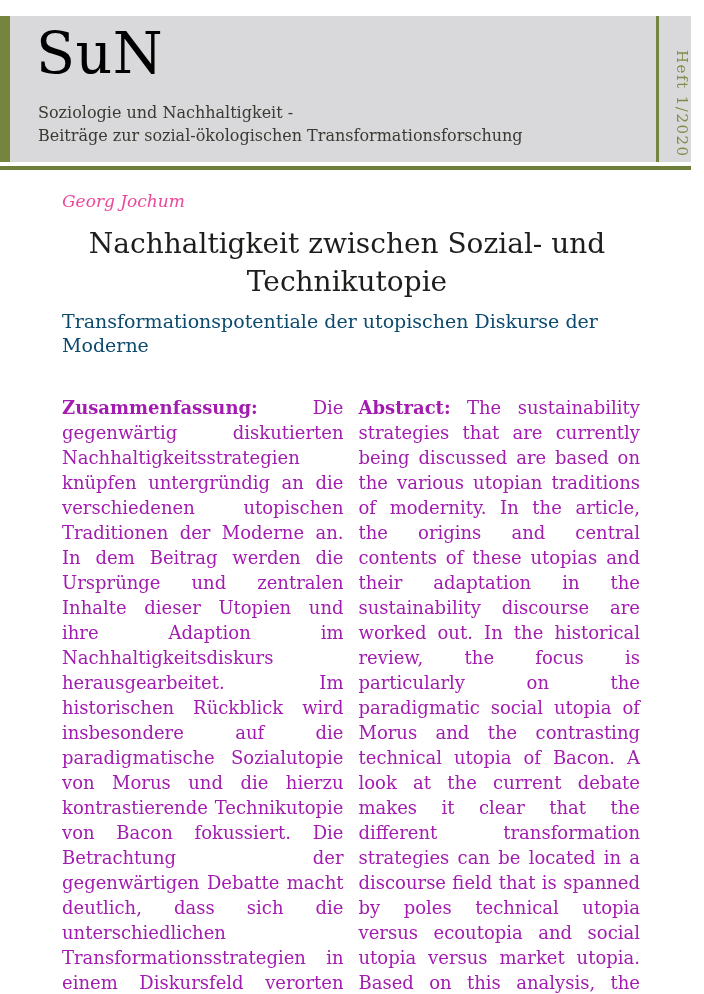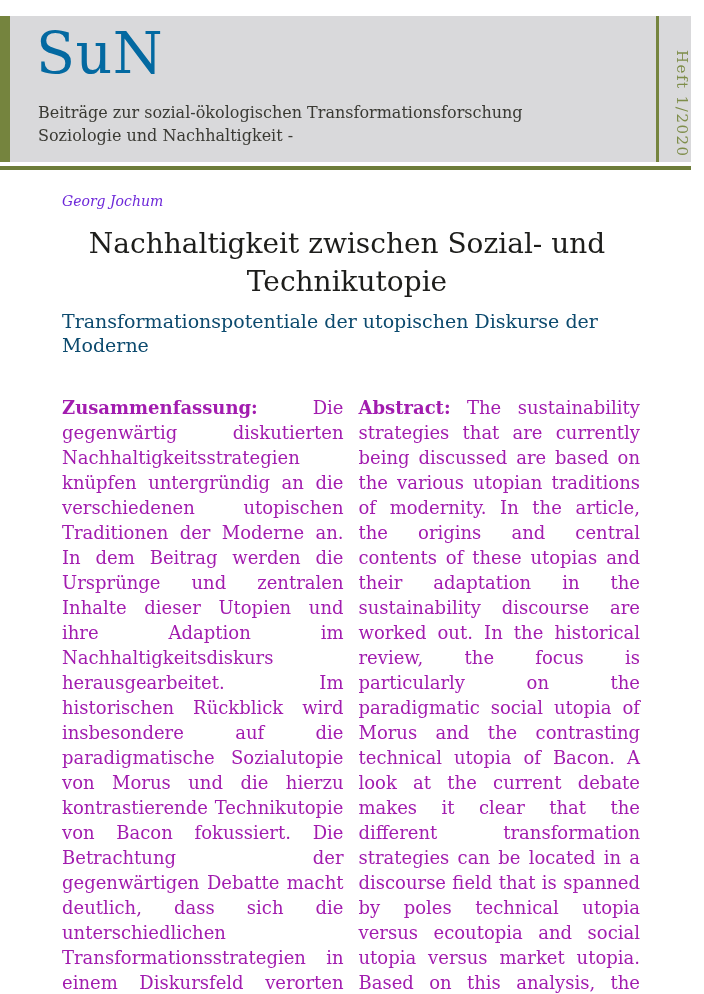--- a/index.html
+++ b/index.html
@@ -17,21 +17,21 @@
     background: #d9d9db;
   }
   .accent-strip {
     position: absolute; left: 0; top: 0;
     width: 10px; height: 100%;
     background: #75843e;
   }
   .journal-logo {
     position: absolute; left: 36px; top: 6px;
     font-size: 57px; line-height: 1.1;
-    color: #0369a1; letter-spacing: 0.5px;
+    color: #000000; letter-spacing: 0.5px;
   }
   .journal-tagline {
     position: absolute; left: 38px; top: 85px;
     font-size: 16px; line-height: 23px;
     color: #3a3a34;
   }
   .issue-divider {
     position: absolute; left: 656px; top: 0;
     width: 3px; height: 100%;
     background: #75843e;
@@ -51,22 +51,22 @@
     background: #6e7d3a;
   }
   
   .article {
     position: absolute; left: 62px; top: 190px;
     width: 578px;
   }
   .author {
     margin: 0;
     font-style: italic;
-    font-size: 14px; line-height: 22px;
-    color: #6d28d9;
+    font-size: 17px; line-height: 22px;
+    color: #ec4899;
   }
   .article-title {
     margin: 13px 0 0 0;
     max-width: 570px;
     font-size: 28px; line-height: 38px;
     font-weight: 400;
     color: #1d1d1b;
     text-align: center;
   }
   .article-subtitle {
@@ -91,22 +91,22 @@
   .abstract-col p { margin: 0; }
   .abstract-label { font-weight: bold; }
 </style>
 </head>
 <body>
 
 <header class="journal-header">
   <div class="accent-strip"></div>
   <div class="journal-logo">SuN</div>
   <div class="journal-tagline">
+    <div>Soziologie und Nachhaltigkeit -</div>
     <div>Beiträge zur sozial-ökologischen Transformationsforschung</div>
-    <div>Soziologie und Nachhaltigkeit -</div>
   </div>
   <div class="issue-divider"></div>
   <div class="issue-label">Heft 1/2020</div>
 </header>
 
 <div class="header-rule"></div>
 
 <main class="article">
   <p class="author">Georg Jochum</p>
   <h1 class="article-title">Nachhaltigkeit zwischen Sozial- und Technikutopie</h1>

